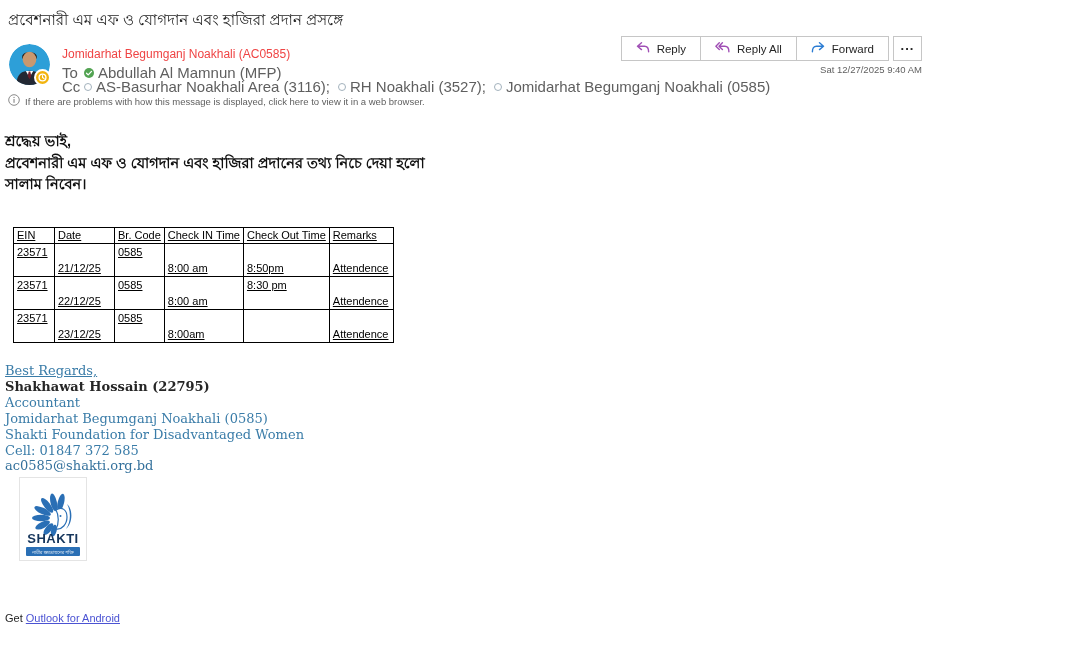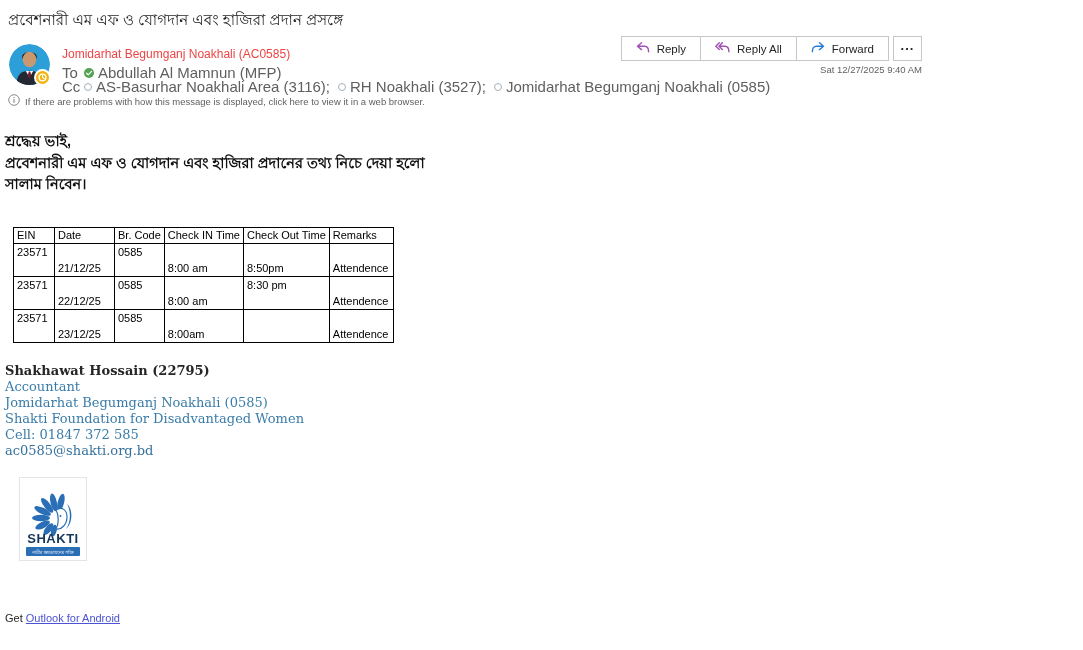--- a/index.html
+++ b/index.html
@@ -43,21 +43,21 @@
   .prc-green { margin:0 4px 0 6px; flex:none; display:inline-flex; }
   .date-line { position:absolute; top:64px; right:2px; font-size:9.5px; color:#5f5f5f; }
 
   .info-bar { position:absolute; left:8px; top:94px; display:flex; align-items:center; gap:5px; font-size:9.5px; color:#5f5f5f; cursor:pointer; }
 
   
   .mail-body { position:absolute; left:5px; top:131px; font-size:14.5px; font-weight:700; color:#101010; line-height:21.5px; }
 
   
   table.att { position:absolute; left:13px; top:227px; border-collapse:collapse; border:1.5px solid #000; font-size:11px; color:#000; table-layout:fixed; }
-  table.att th, table.att td { border:1px solid #000; padding:0 3px; vertical-align:top; font-weight:400; text-align:left; overflow:hidden; }
+  table.att th, table.att td { border:1px solid #000; padding:0 3px; vertical-align:top; font-weight:400; text-align:left; overflow:hidden;text-decoration:underline; }
   table.att th { height:16px; line-height:15px; white-space:nowrap; }
   table.att .line { height:16px; line-height:16px; white-space:nowrap; }
 
   
   .signature { position:absolute; left:5px; top:363px; font-family:"DejaVu Serif", serif; font-size:13px; line-height:15.9px; color:#3A7CA8; }
   .sig-regards { text-decoration:underline; }
   .sig-name { color:#262626; font-weight:700; }
   .sig-link { color:#34719c; cursor:pointer; }
 
   
@@ -258,20 +258,21 @@
           </td>
         <td>
             <div class="line"></div>
             <div class="line">Attendence</div>
           </td>
       </tr>
     </tbody>
   </table>
 
   <div class="signature">
+    <div class="sig-regards">Best Regards,</div>
     <div class="sig-name">Shakhawat Hossain (22795)</div>
     <div>Accountant</div>
     <div>Jomidarhat Begumganj Noakhali (0585)</div>
     <div>Shakti Foundation for Disadvantaged Women</div>
     <div>Cell: 01847 372 585</div>
     <div class="sig-link">ac0585@shakti.org.bd</div>
   </div>
 
   <div class="logo-box">
     <svg width="66" height="82" viewBox="0 0 66 82">

